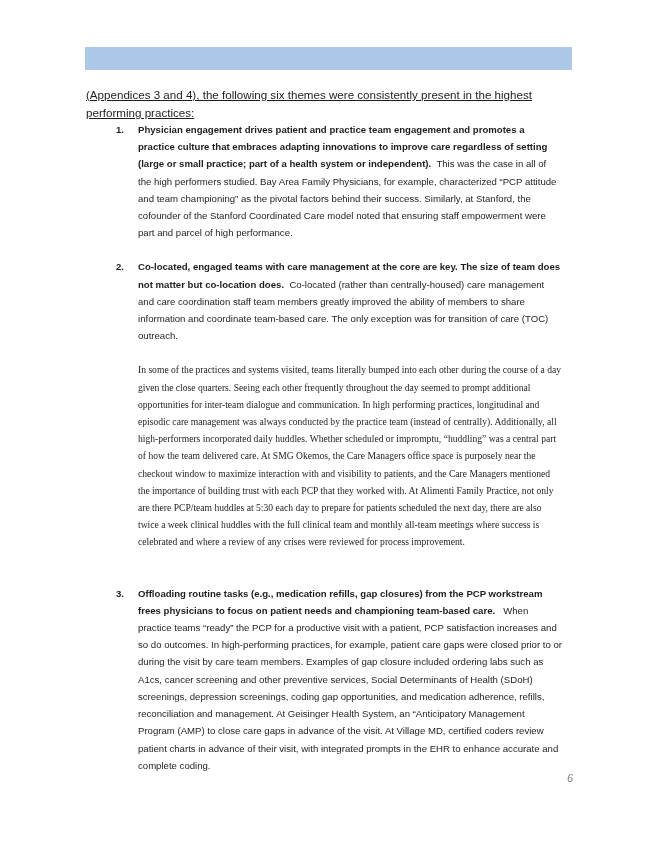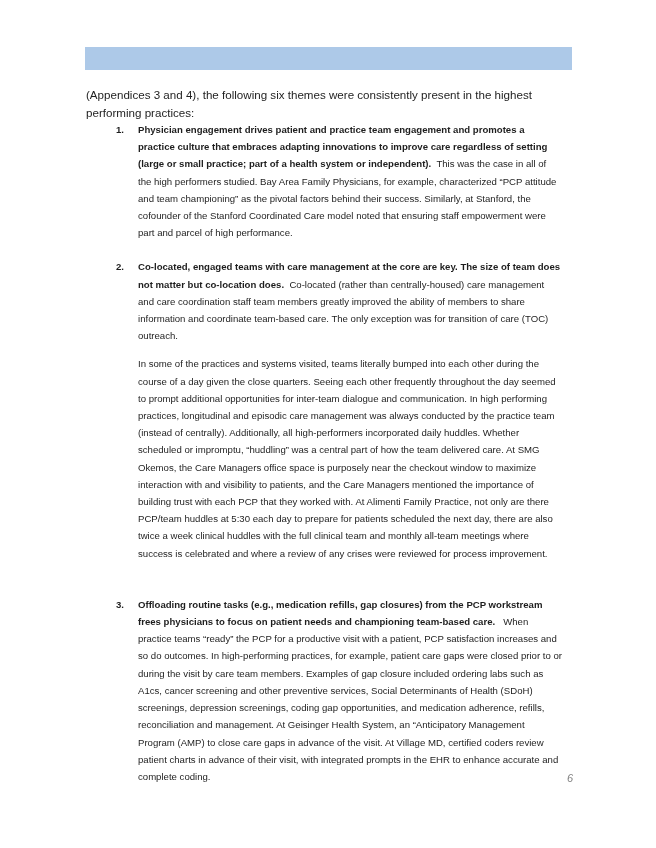--- a/index.html
+++ b/index.html
@@ -1,26 +1,26 @@
 <!DOCTYPE html>
 <html><head>
 <meta charset="utf-8">
 <style>
   html, body { margin:0; padding:0; background:#ffffff; }
   body { width:656px; height:848px; position:relative; overflow:hidden;
          font-family:"Liberation Sans", sans-serif; color:#1e1e1e; }
   .header-bar { position:absolute; left:85px; top:47px; width:487px; height:23px; background:#adc9e8; }
-  .intro { position:absolute; left:86px; top:86px; width:480px; font-size:11.6px; line-height:18px; }
+  .intro { position:absolute; left:86px; top:86px; width:480px; font-size:11.6px; line-height:18px;text-decoration:underline; }
   ol.themes { position:absolute; left:116px; top:121px; width:446px; margin:0; padding:0; list-style:none;
               font-size:9.6px; line-height:17.2px; }
   ol.themes li { position:relative; padding-left:22px; }
   .num { position:absolute; left:0; top:0; font-weight:bold; }
   .lead { font-weight:bold; }
   p { margin:0; }
-  .sub { margin-top:11px; }
+  .sub { margin-top:17px;font-family:Liberation Serif, serif; }
   .page-num { position:absolute; left:567px; top:772px; font-size:11px; color:#808080; font-style:italic; }
 </style>
 </head>
 <body>
 
 <div class="header-bar"></div>
 
 <p class="intro">(Appendices 3 and 4), the following six themes were consistently present in the highest performing practices:</p>
 
 <ol class="themes">

